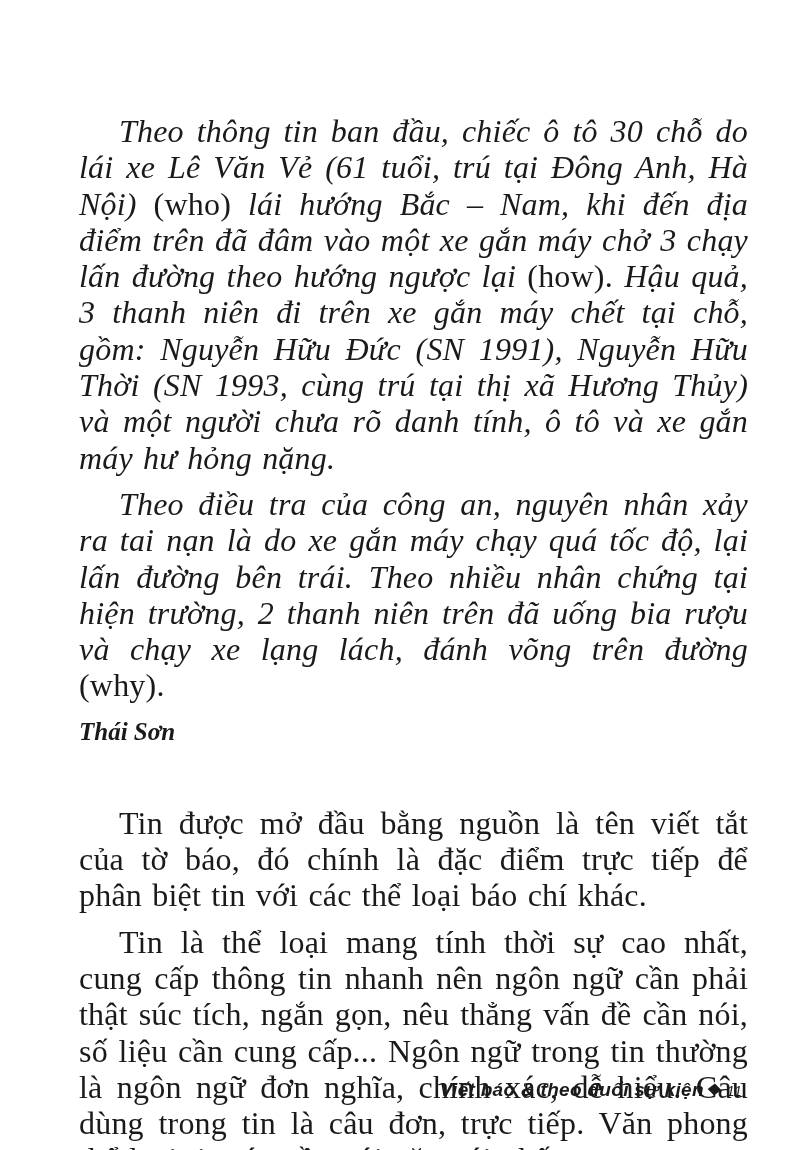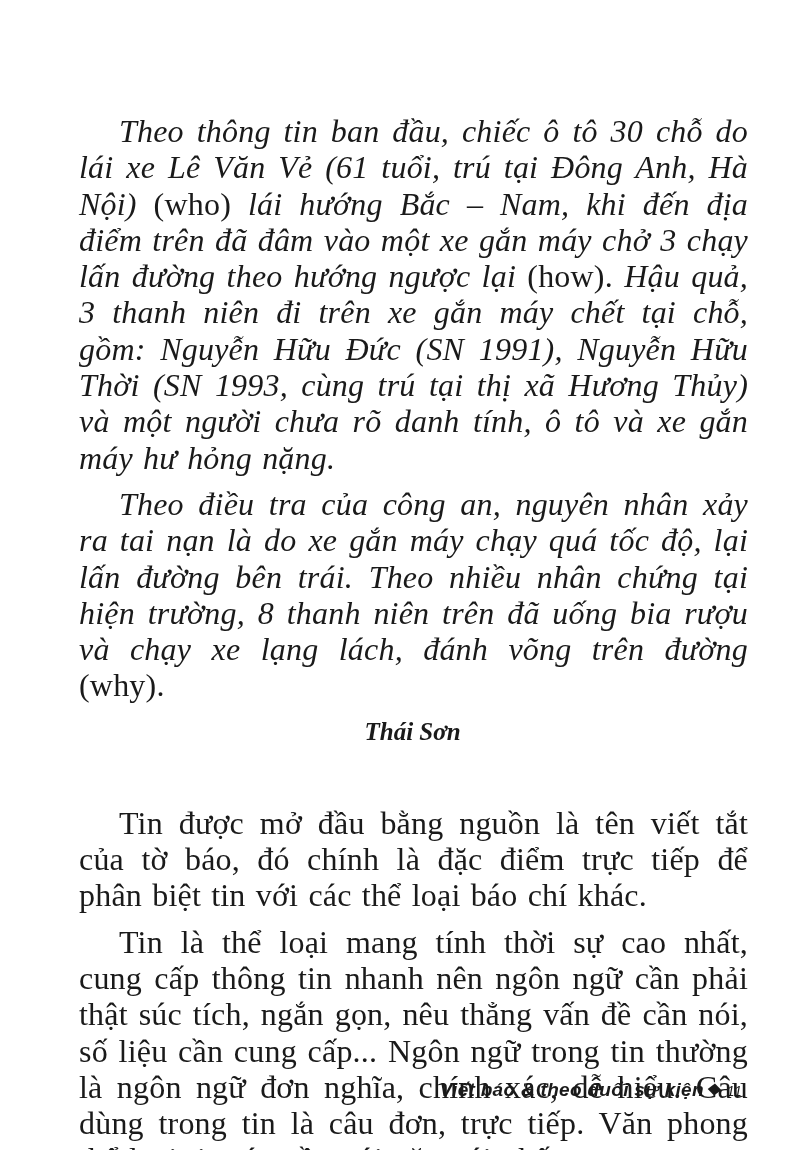--- a/index.html
+++ b/index.html
@@ -37,21 +37,21 @@
     .para .up {
       font-style: normal;
     }
     .para + .para {
       margin-top: 10px;
     }
     .sig {
       font-style: italic;
       font-weight: bold;
       font-size: 25px;
-      text-align: center;
+      text-align: left;
       margin-top: 10px;
       margin-right: 2px;
       line-height: 36px;
     }
     .gap {
       height: 55px;
     }
     .footer {
       position: absolute;
       right: 58px;
@@ -78,21 +78,21 @@
       font-weight: normal;
     }
   </style>
 </head>
 <body>
 
 <div class="page">
 
   <p class="para italic"><span>Theo thông tin ban đầu, chiếc ô tô 30 chỗ do lái xe Lê Văn Vẻ (61 tuổi, trú tại Đông Anh, Hà Nội) </span><span class="up">(who)</span><span> lái hướng Bắc – Nam, khi đến địa điểm trên đã đâm vào một xe gắn máy chở 3 chạy lấn đường theo hướng ngược lại </span><span class="up">(how).</span><span> Hậu quả, 3 thanh niên đi trên xe gắn máy chết tại chỗ, gồm: Nguyễn Hữu Đức (SN 1991), Nguyễn Hữu Thời (SN 1993, cùng trú tại thị xã Hương Thủy) và một người chưa rõ danh tính, ô tô và xe gắn máy hư hỏng nặng.</span></p>
 
-  <p class="para italic"><span>Theo điều tra của công an, nguyên nhân xảy ra tai nạn là do xe gắn máy chạy quá tốc độ, lại lấn đường bên trái. Theo nhiều nhân chứng tại hiện trường, 8 thanh niên trên đã uống bia rượu và chạy xe lạng lách, đánh võng trên đường </span><span class="up">(why).</span></p>
+  <p class="para italic"><span>Theo điều tra của công an, nguyên nhân xảy ra tai nạn là do xe gắn máy chạy quá tốc độ, lại lấn đường bên trái. Theo nhiều nhân chứng tại hiện trường, 2 thanh niên trên đã uống bia rượu và chạy xe lạng lách, đánh võng trên đường </span><span class="up">(why).</span></p>
 
   <div class="sig">Thái Sơn</div>
 
   <div class="gap"></div>
 
   <p class="para">Tin được mở đầu bằng nguồn là tên viết tắt của tờ báo, đó chính là đặc điểm trực tiếp để phân biệt tin với các thể loại báo chí khác.</p>
 
   <p class="para">Tin là thể loại mang tính thời sự cao nhất, cung cấp thông tin nhanh nên ngôn ngữ cần phải thật súc tích, ngắn gọn, nêu thẳng vấn đề cần nói, số liệu cần cung cấp... Ngôn ngữ trong tin thường là ngôn ngữ đơn nghĩa, chính xác, dễ hiểu. Câu dùng trong tin là câu đơn, trực tiếp. Văn phong thể loại tin tức gần với văn nói nhất.</p>
 
 </div>

